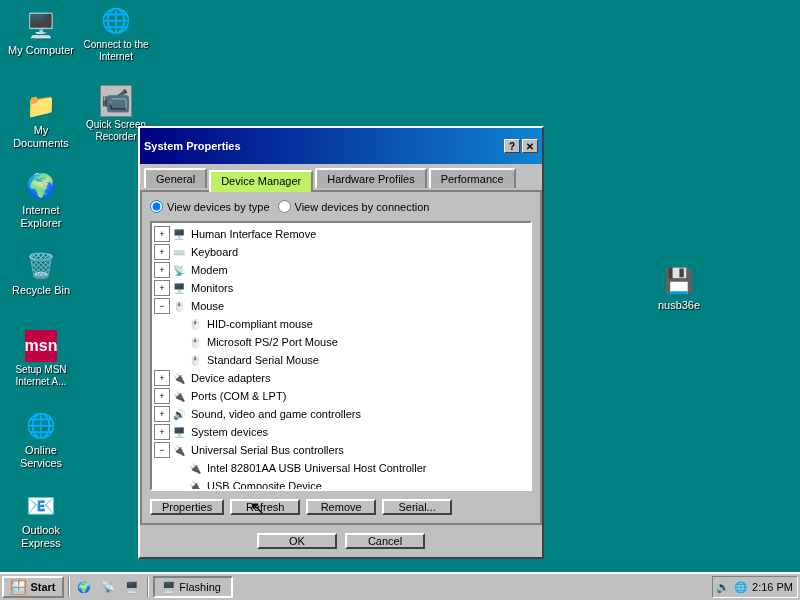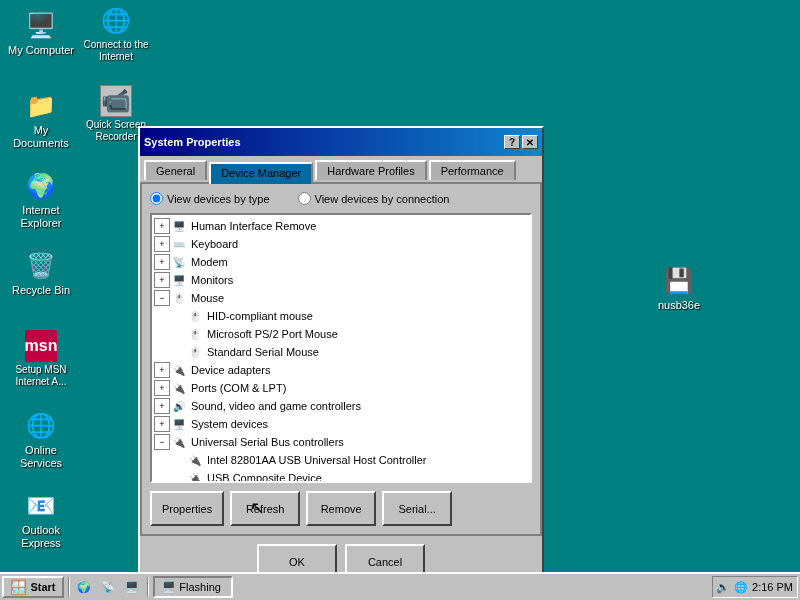--- a/index.html
+++ b/index.html
@@ -111,21 +111,21 @@
       border-right: 2px solid #404040;
       border-bottom: 2px solid #404040;
     }
     .dialog-titlebar {
       background: linear-gradient(to right, #000080, #1084d0);
       color: white;
       padding: 3px 4px;
       display: flex;
       align-items: center;
       justify-content: space-between;
-      height: 28px;
+      height: 36px;
       font-size: 11px;
       font-weight: bold;
     }
     .dialog-titlebar-buttons {
       display: flex;
       gap: 2px;
     }
     .titlebar-btn {
       width: 16px;
       height: 14px;
@@ -155,21 +155,21 @@
       background: #c0c0c0;
       border-top: 2px solid #ffffff;
       border-left: 2px solid #ffffff;
       border-right: 2px solid #808080;
       border-bottom: none;
       cursor: pointer;
       font-size: 11px;
       position: relative;
     }
     .tab.active {
-      background: #0369a1;
+      background: #bef264;
       z-index: 2;
       padding-bottom: 5px;
       margin-bottom: -2px;
     }
     .tab.inactive {
       background: #b0b0b0;
       margin-bottom: 2px;
     }
 
     
@@ -177,21 +177,21 @@
       border: 2px solid #808080;
       border-top: 2px solid #808080;
       background: #c0c0c0;
       padding: 8px;
     }
 
     
     .radio-row {
       display: flex;
       align-items: center;
-      gap: 28px;
+      gap: 8px;
       margin-bottom: 8px;
     }
     .radio-option {
       display: flex;
       align-items: center;
       gap: 4px;
       font-size: 11px;
     }
 
     
@@ -243,21 +243,21 @@
     .tree-label { font-size: 11px; }
 
     
     .btn-row {
       display: flex;
       gap: 6px;
       margin-top: 8px;
       justify-content: flex-start;
     }
     .win-button {
-      height: 35px;
+      height: 16px;
       min-width: 70px;
       padding: 0 10px;
       background: #c0c0c0;
       border-top: 2px solid #ffffff;
       border-left: 2px solid #ffffff;
       border-right: 2px solid #404040;
       border-bottom: 2px solid #404040;
       font-size: 11px;
       cursor: pointer;
       font-family: 'Tahoma', 'Arial', sans-serif;

